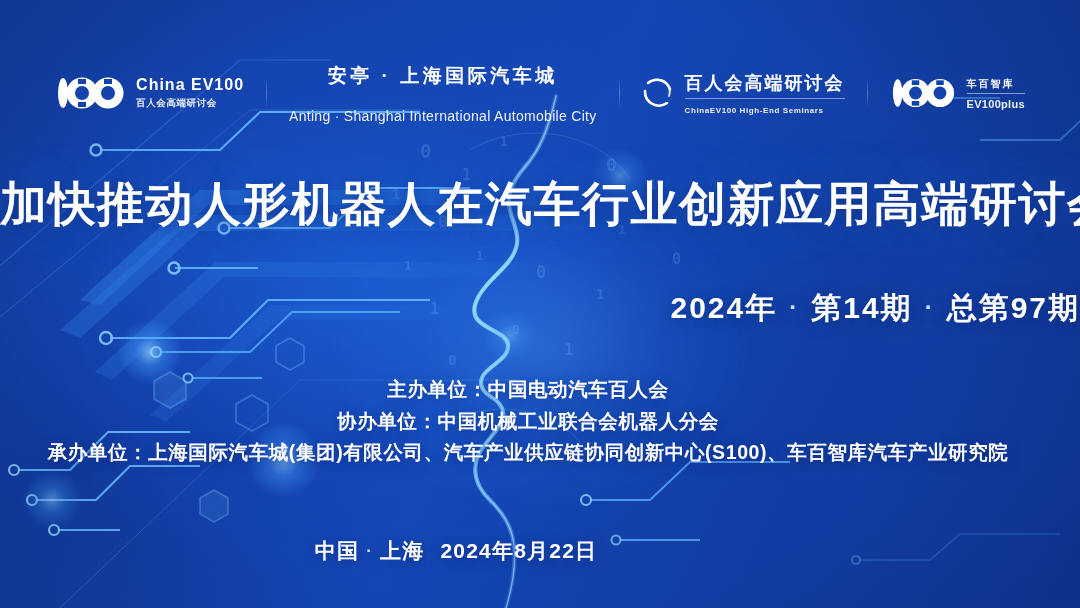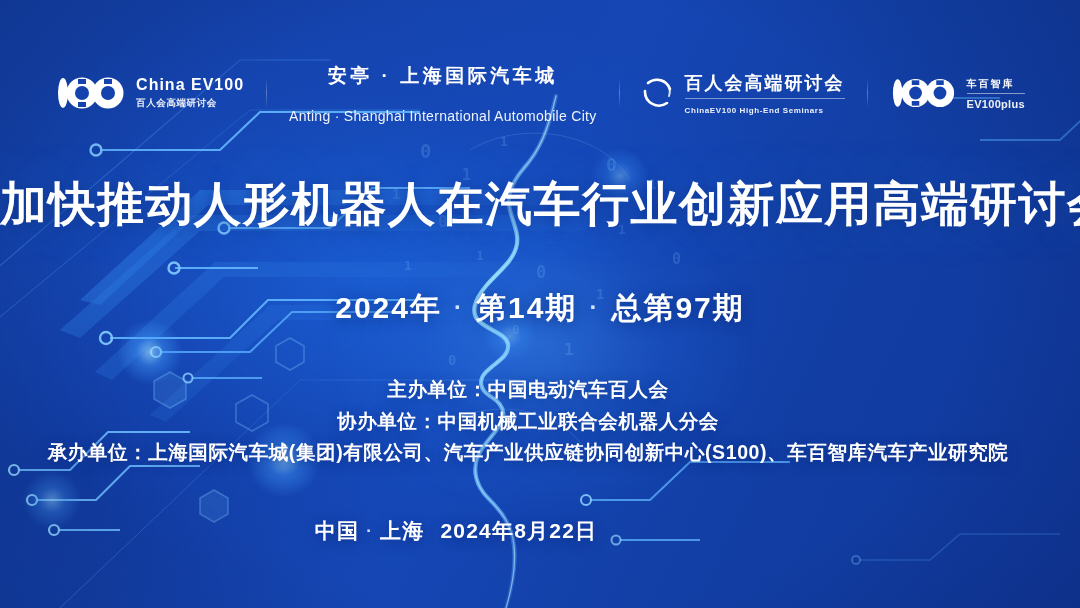--- a/index.html
+++ b/index.html
@@ -102,21 +102,21 @@
     font-weight:700;
     color:#ffffff;
     letter-spacing:1.5px;
     line-height:1.18;
     text-shadow:0 2px 18px rgba(10,40,120,0.75), 0 0 42px rgba(60,140,255,0.45);
     white-space:nowrap;
   }
 
   .edition {
     position:absolute; left:0; top:288px; width:1080px;
-    text-align:center;
+    text-align:right;
     font-size:30px;
     font-weight:700;
     color:#ffffff;
     letter-spacing:2px;
     text-shadow:0 2px 14px rgba(10,40,120,0.7);
     white-space:nowrap;
   }
   .edition .dot { color:#cfe4ff; padding:0 12px; font-size:24px; position:relative; top:-3px; }
 
   
@@ -129,21 +129,21 @@
     font-weight:700;
     color:#ffffff;
     letter-spacing:0.6px;
     line-height:1.62;
     white-space:nowrap;
     text-shadow:0 2px 12px rgba(10,40,120,0.65);
   }
 
   
   .footer {
-    position:absolute; left:0; top:517px; width:912px;
+    position:absolute; left:0; top:537px; width:912px;
     text-align:center;
     font-size:21px;
     font-weight:700;
     color:#ffffff;
     letter-spacing:1.2px;
     white-space:nowrap;
     text-shadow:0 2px 12px rgba(10,40,120,0.65);
   }
   .footer .dot { color:#cfe4ff; padding:0 7px; font-size:17px; position:relative; top:-2px; }
   .footer .gap { display:inline-block; width:16px; }

